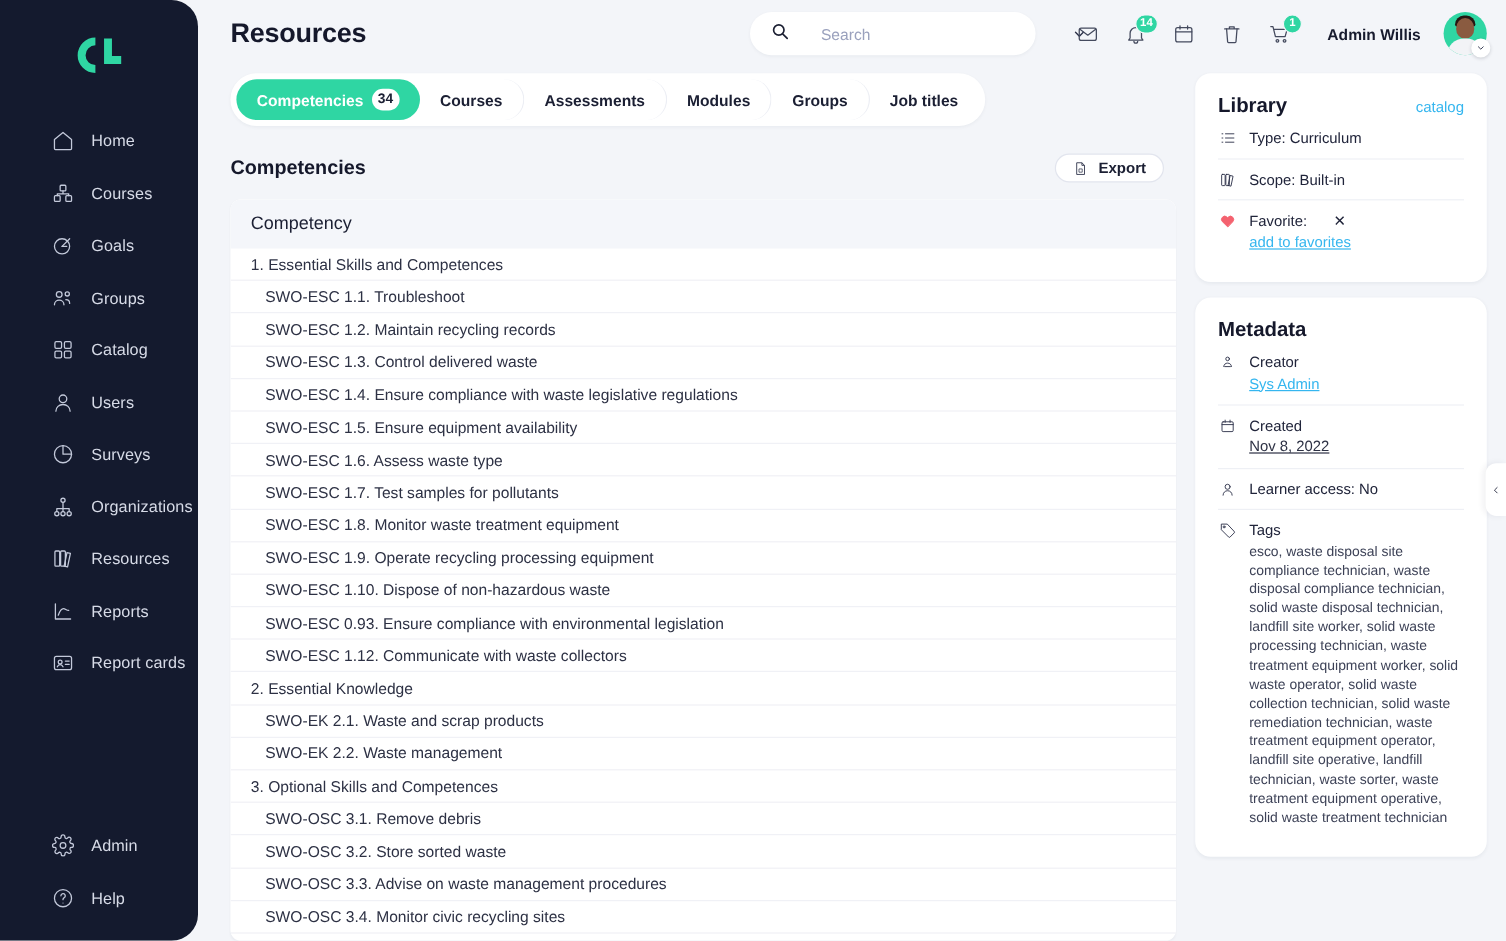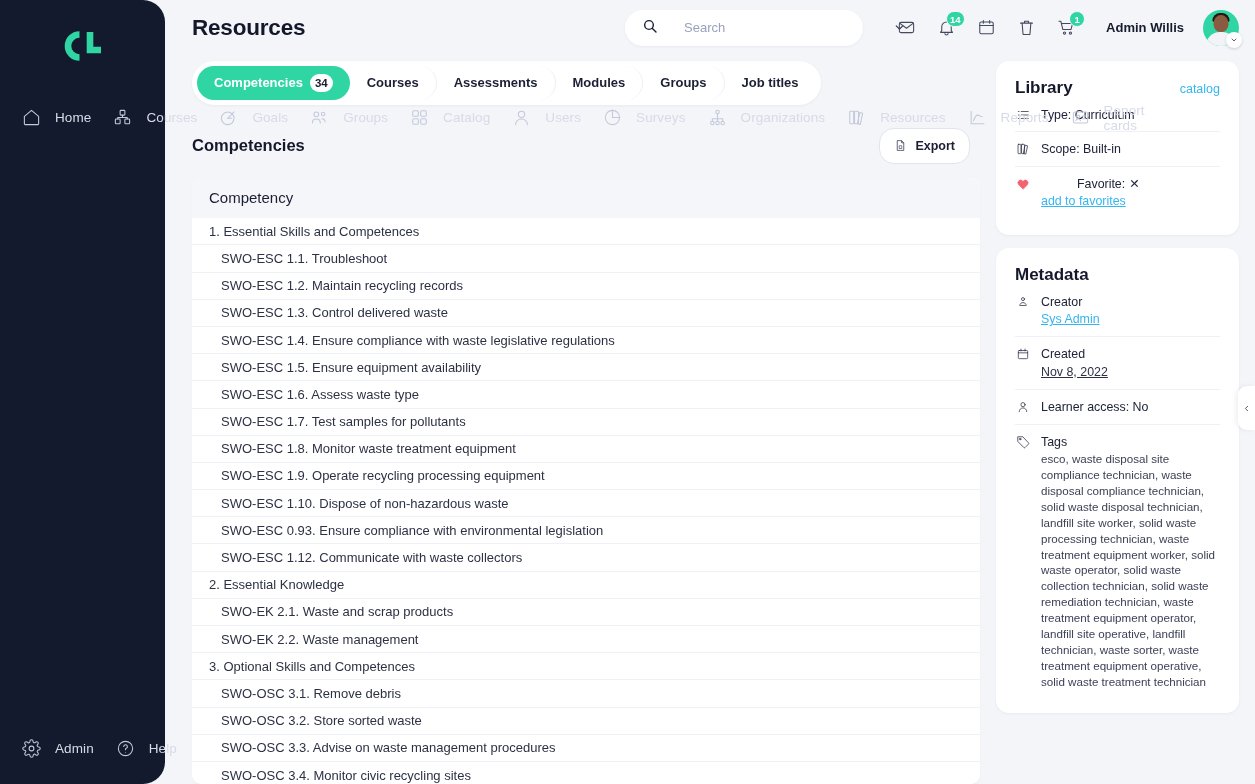--- a/index.html
+++ b/index.html
@@ -16,21 +16,21 @@
     width: 165px; height: 784px;
     background: #141a2e;
     border-top-right-radius: 22px;
     border-bottom-right-radius: 22px;
     display: flex; flex-direction: column;
     flex: 0 0 165px;
     position: relative; z-index: 5;
   }
   .logo-wrap { height: 92px; display: flex; align-items: center; justify-content: center; }
   .logo { width: 48px; height: 34px; }
-  .nav { display: flex; flex-direction: row; padding-top: 4px; }
+  .nav { display: flex; flex-direction: column; padding-top: 4px; padding-left: 21px; }
   .nav-item {
     display: flex; align-items: center; gap: 14px;
     height: 43.5px; padding-left: 22px;
     color: #d7dbe7; font-size: 13.5px; letter-spacing: .1px;
     cursor: pointer;
   }
   .nav-icon { width: 19px; height: 19px; flex: 0 0 19px; display: flex; align-items: center; justify-content: center; }
   .nav-icon svg { width: 19px; height: 19px; stroke: #c3c9da; fill: none; stroke-width: 1.35; stroke-linecap: round; stroke-linejoin: round; }
   .nav-spacer { flex: 1 1 auto; }
   .nav-bottom { padding-bottom: 14px; }
@@ -108,21 +108,21 @@
   .tab-count {
     background: #fff; color: #1b1f33; border-radius: 9px;
     min-width: 21px; height: 18px; font-size: 11.5px; font-weight: bold;
     display: flex; align-items: center; justify-content: center; padding: 0 5px;
   }
 
   .section-head { display: flex; align-items: center; margin-top: 23px; padding-right: 10px; }
   .section-title { font-size: 16.5px; font-weight: bold; color: #15182b; }
   .sec-spacer { flex: 1 1 auto; }
   .export-btn {
-    height: 36px; padding: 0 14px; border-radius: 15px;
+    height: 24px; padding: 0 14px; border-radius: 15px;
     border: 1px solid #e2e5ee; background: #fff; cursor: pointer;
     display: flex; align-items: center; gap: 8px;
     font-size: 12.5px; font-weight: bold; color: #1b1f33;
     font-family: "Liberation Sans", sans-serif;
   }
   .export-btn svg { width: 13px; height: 15px; stroke: #2b3048; fill: none; stroke-width: 1.35; stroke-linejoin: round; }
 
   .table-card {
     margin-top: 14px; background: #fff; border-radius: 9px;
     flex: 1 1 auto; overflow: hidden; display: flex; flex-direction: column;
@@ -152,21 +152,21 @@
 
   .meta-row { display: flex; align-items: flex-start; gap: 11px; padding: 9px 0 8px 0; border-bottom: 1px solid #eef0f5; }
   .meta-row:last-child { border-bottom: 0; }
   .meta-icon { width: 15px; flex: 0 0 15px; display: flex; align-items: center; justify-content: center; padding-top: 1px; }
   .meta-icon svg { width: 14px; height: 14px; stroke: #2b3048; fill: none; stroke-width: 1.3; stroke-linecap: round; stroke-linejoin: round; }
   .meta-body { flex: 1 1 auto; min-width: 0; }
   .meta-text { font-size: 12.4px; color: #20243a; line-height: 1.35; }
   .meta-label { font-size: 12.4px; color: #20243a; line-height: 1.4; }
   .meta-value { font-size: 12.4px; color: #2d3144; line-height: 1.4; text-decoration: underline; }
   .meta-value.link { color: #35b6ef; cursor: pointer; }
-  .fav-line { display: flex; align-items: center; gap: 4px; margin-left: 36px; }
+  .fav-line { display: flex; align-items: center; gap: 22px; }
   .tags-text { font-size: 11.6px; color: #3c4156; line-height: 1.37; word-break: break-word; }
 
   .collapse-handle {
     position: absolute; right: 0; top: 386px; width: 17px; height: 44px;
     background: #fff; border-radius: 9px 0 0 9px;
     display: flex; align-items: center; justify-content: center;
     box-shadow: -2px 0 5px rgba(26,32,60,.07); cursor: pointer; z-index: 9;
   }
   .collapse-handle svg { width: 9px; height: 9px; stroke: #20243a; fill: none; stroke-width: 2; stroke-linecap: round; stroke-linejoin: round; }
 </style>

